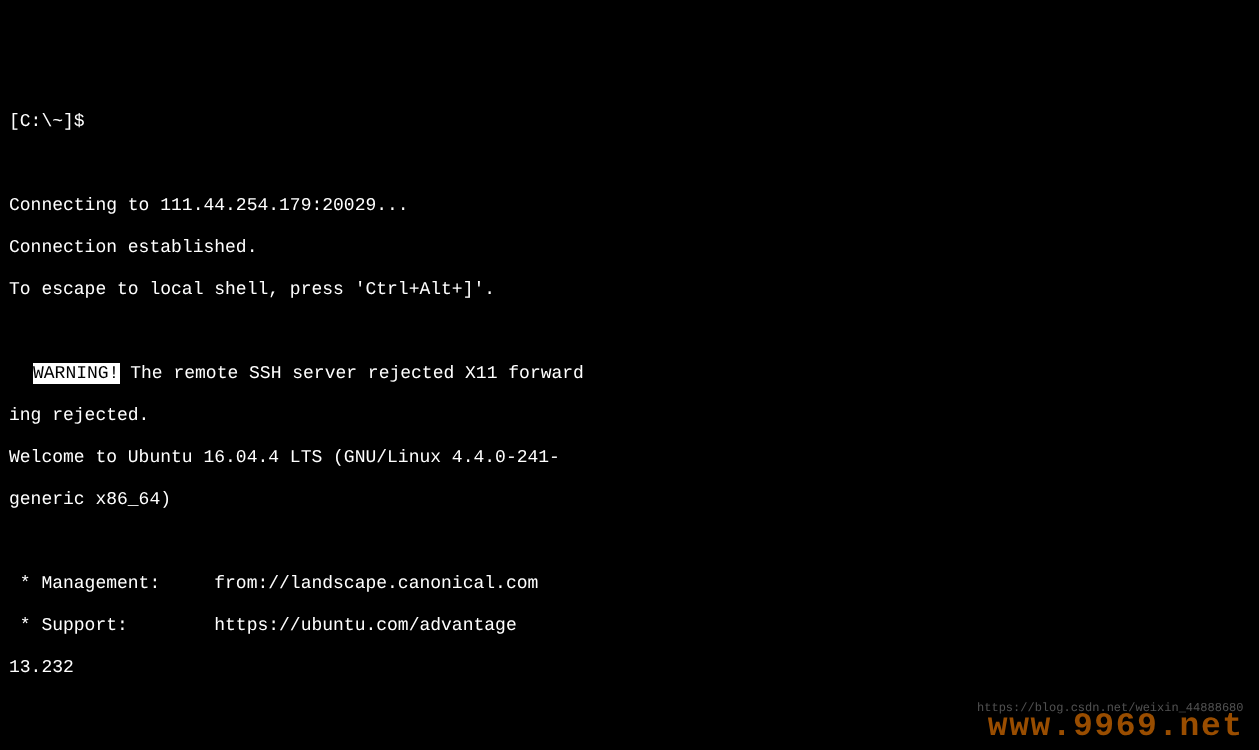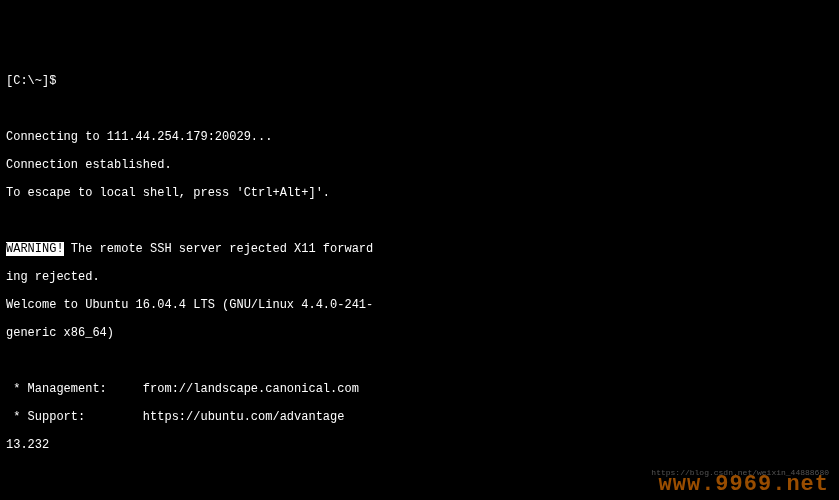--- a/index.html
+++ b/index.html
@@ -12,21 +12,21 @@
     width: 839px;
     height: 500px;
     overflow: hidden;
     padding: 4px 6px;
     position: relative;
     white-space: pre;
   }
   .line { display: block; min-height: 14px; }
   .prompt-white { color: #fff; }
   .green-dollar { color: #00ff00; }
-  .warning-bg { background: #fff; color: #000; display: inline; }
+  .warning-bg { background: #fff; color: #000; display: inline; margin-left: 16px; }
   .watermark {
     position: absolute;
     bottom: 8px;
     right: 10px;
     color: rgba(255,128,0,0.6);
     font-size: 22px;
     font-weight: bold;
     letter-spacing: 1px;
     pointer-events: none;
   }

